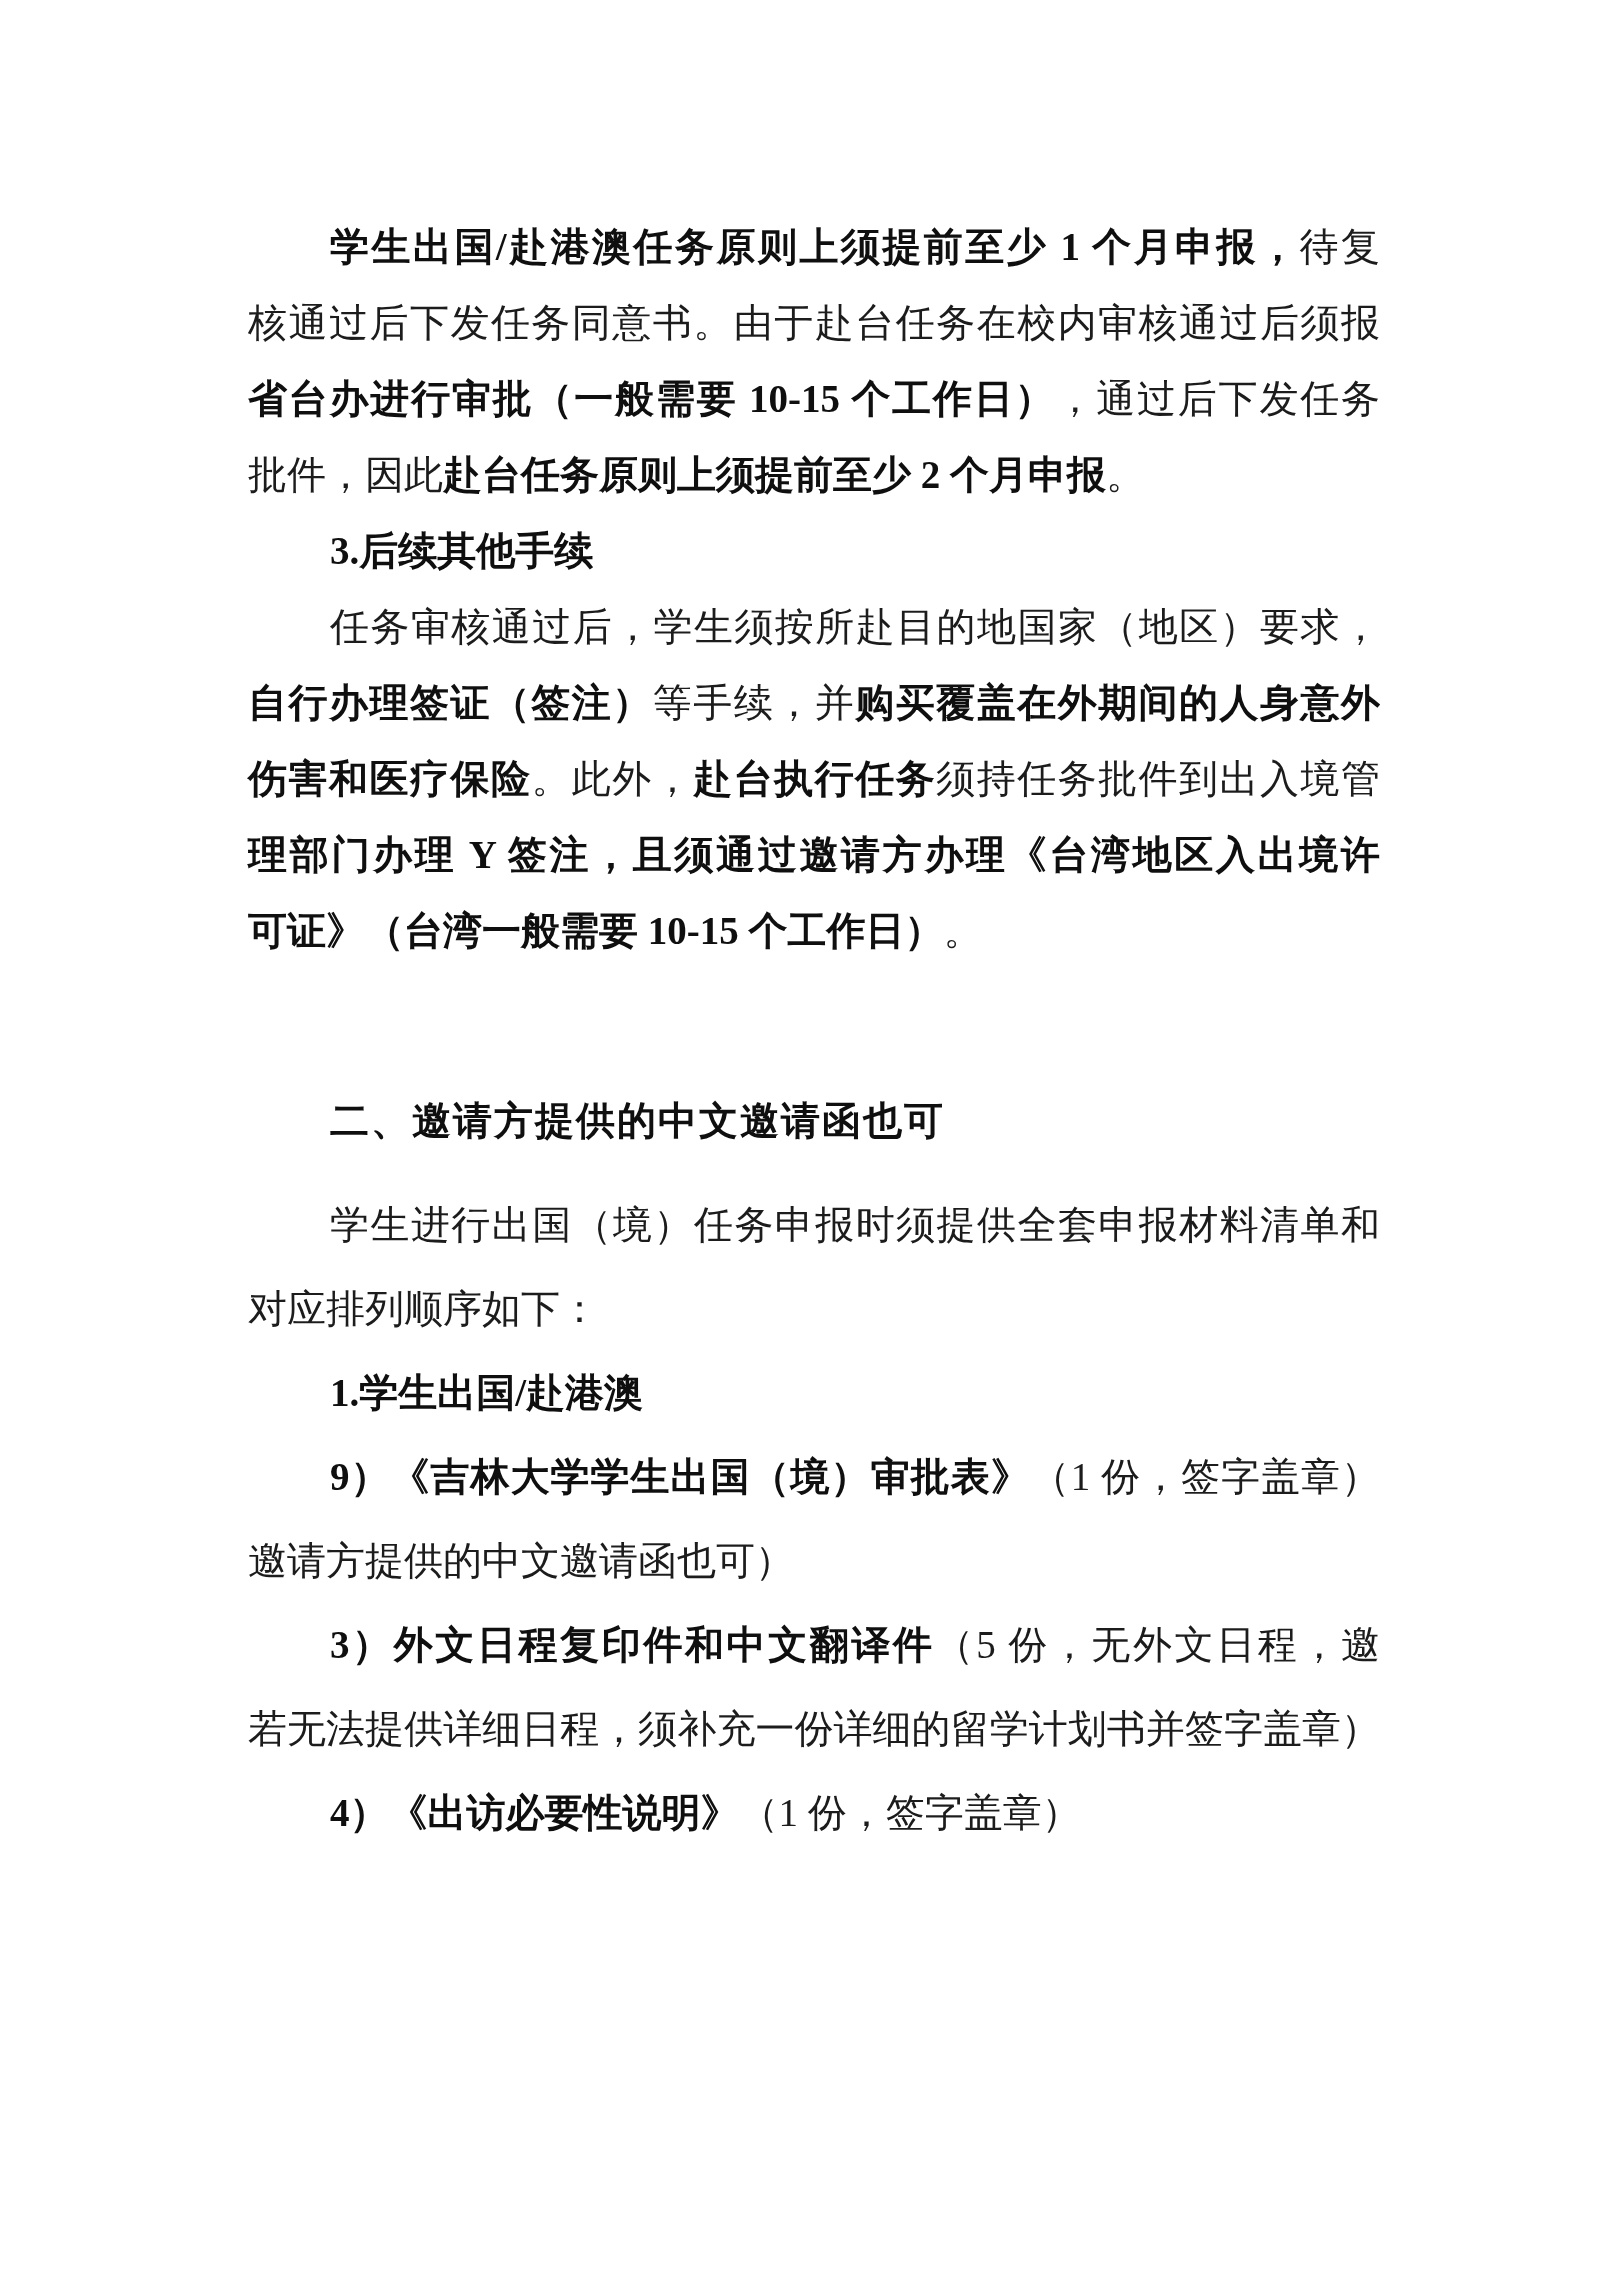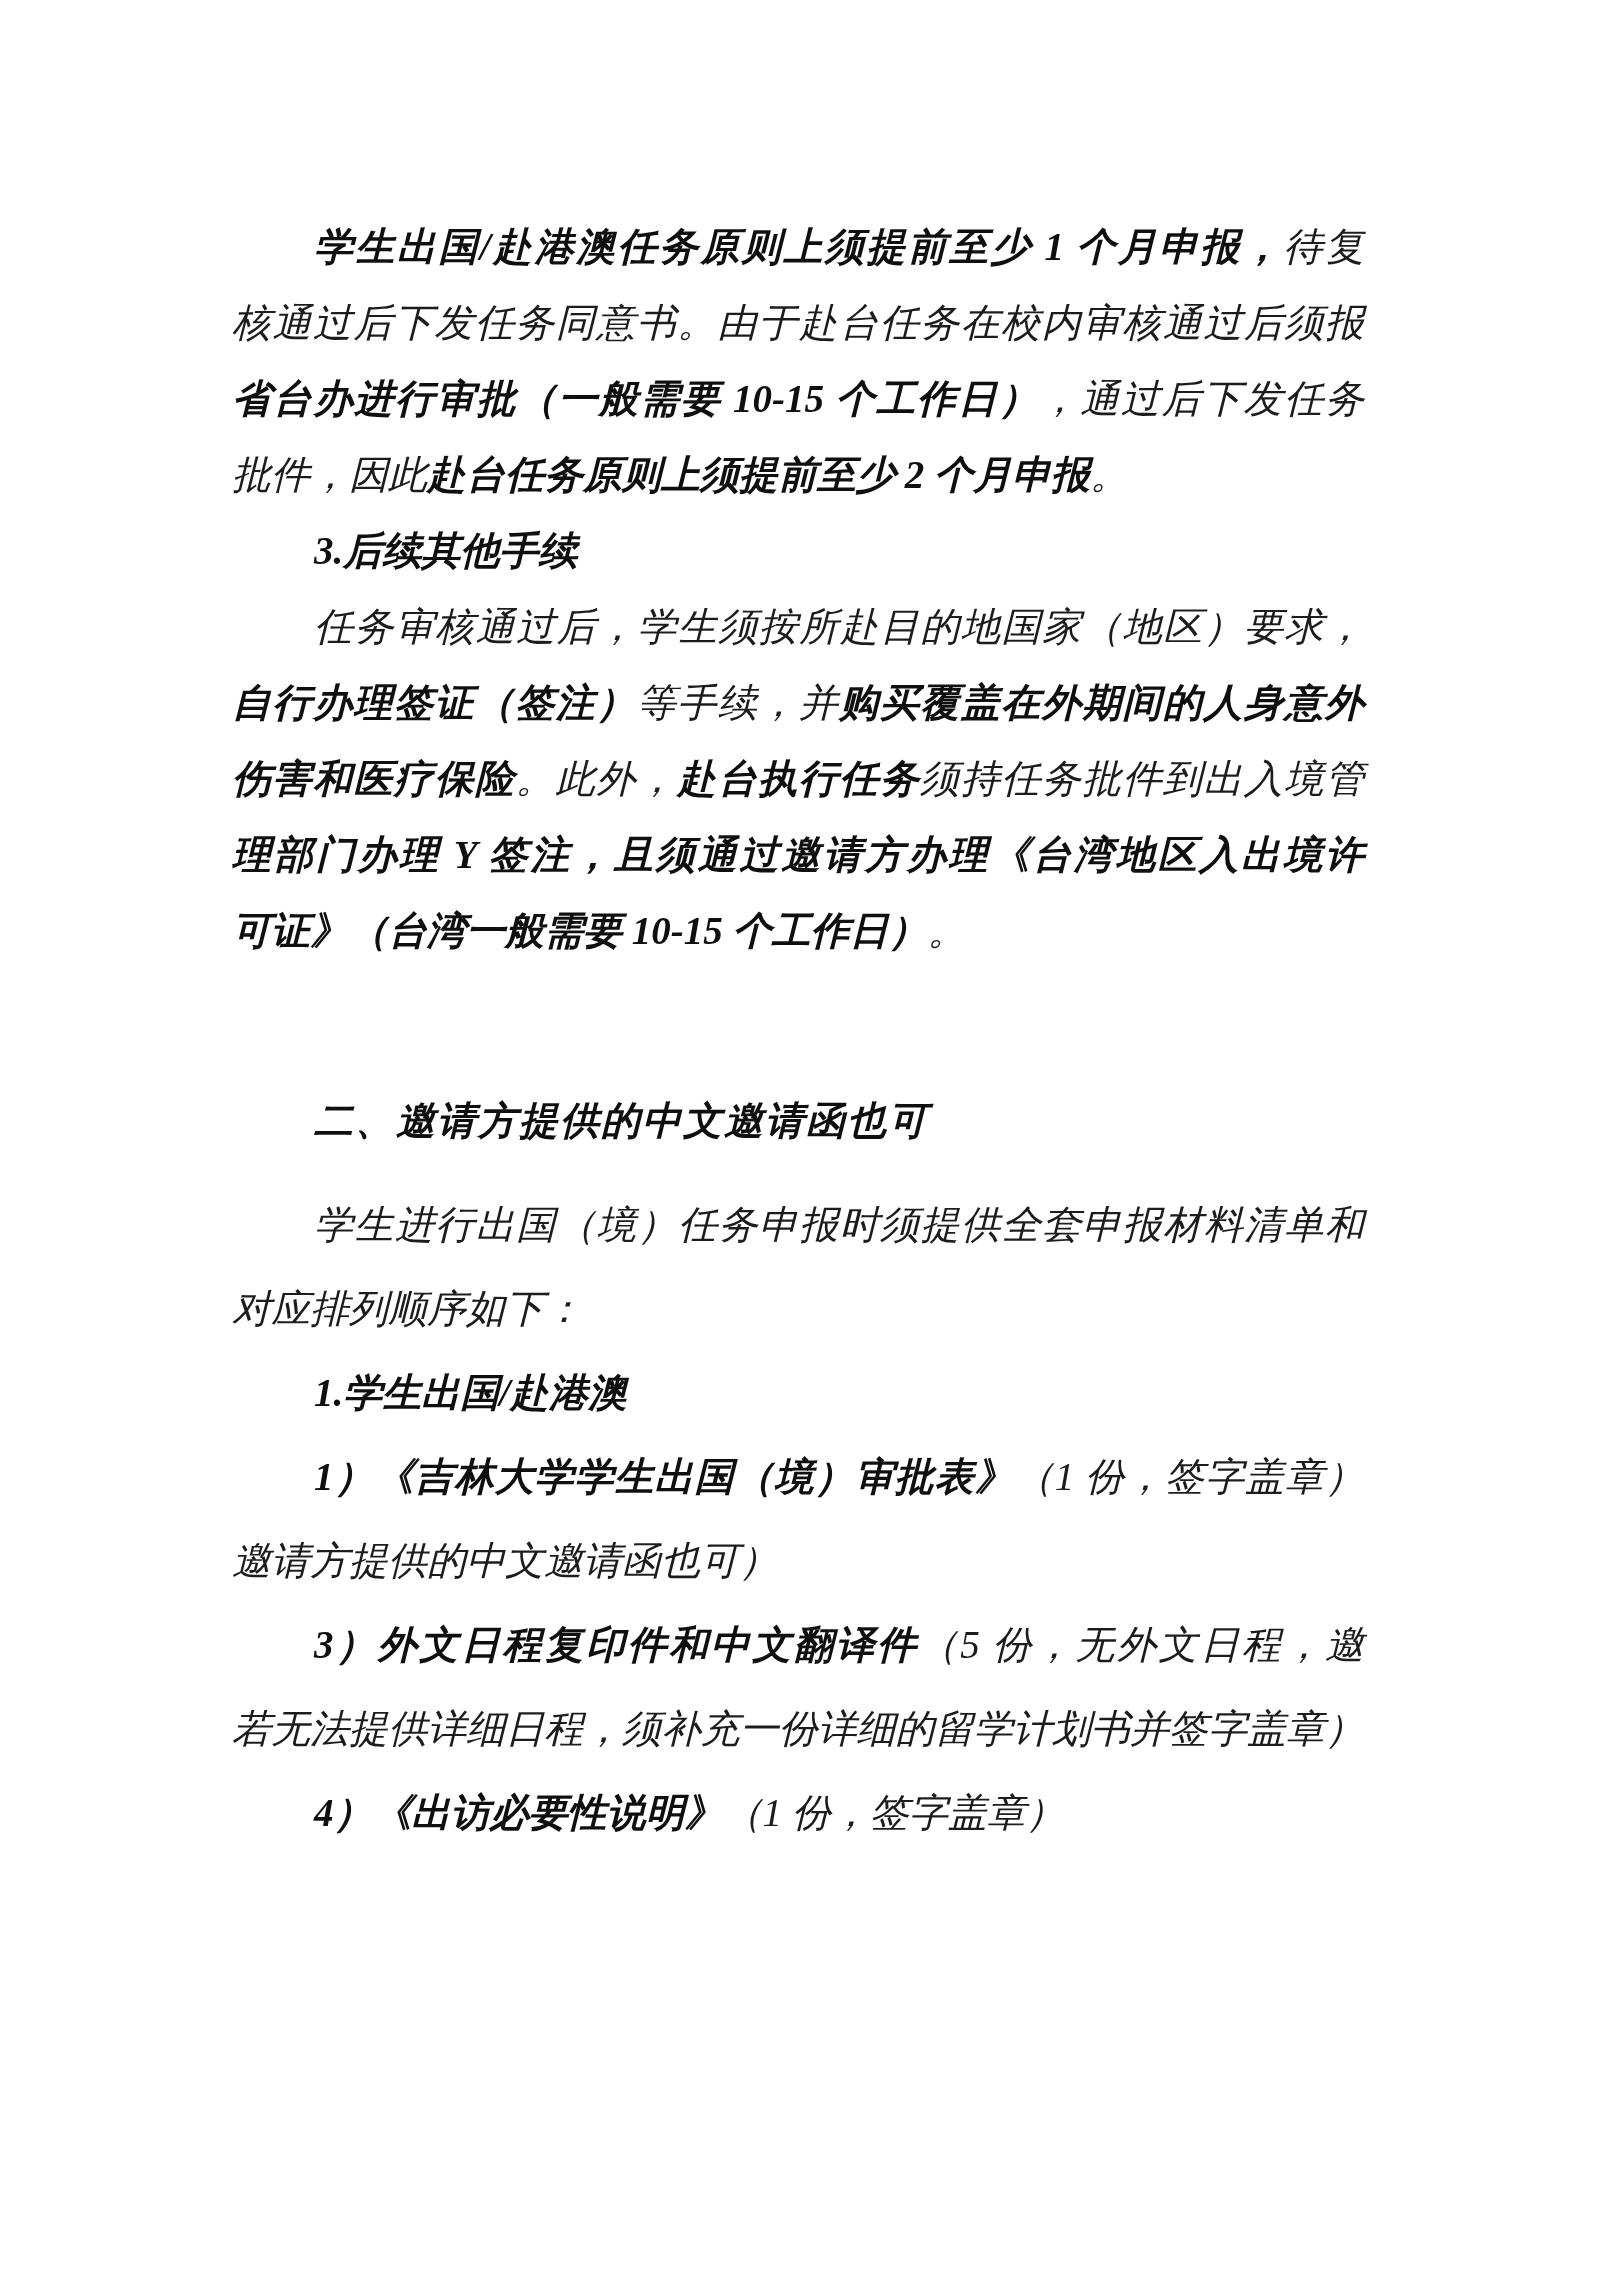--- a/index.html
+++ b/index.html
@@ -9,28 +9,27 @@
   }
   .page {
     position: relative;
     width: 1621px;
     height: 2293px;
     background: #ffffff;
     overflow: hidden;
   }
   .content {
     position: absolute;
-    left: 232px;
+    left: 248px;
     top: 209px;
     width: 1132px;
     font-family: "Liberation Serif", "DejaVu Serif", serif;
     font-size: 39px;
     color: #1c1c1c;
     letter-spacing: 0;
-    font-style: italic;
   }
   .line {
     display: block;
     text-align: left;
   }
   .line.just {
     text-align: justify;
     text-align-last: justify;
   }
   .line.p1 {
@@ -71,20 +70,20 @@
       <div class="line p1 indent"><b>3.后续其他手续</b></div>
       <div class="line p1 indent just"><span>任务审核通过后，学生须按所赴目的地国家（地区）要求，</span></div>
       <div class="line p1 just"><b>自行办理签证（签注）</b><span>等手续，并</span><b>购买覆盖在外期间的人身意外</b></div>
       <div class="line p1 just"><b>伤害和医疗保险</b><span>。此外，</span><b>赴台执行任务</b><span>须持任务批件到出入境管</span></div>
       <div class="line p1 just"><b>理部门办理 Y 签注，且须通过邀请方办理《台湾地区入出境许</b></div>
       <div class="line p1"><b>可证》（台湾一般需要 10-15 个工作日）</b><span>。</span></div>
       <div class="line heading indent"><b>二、邀请方提供的中文邀请函也可</b></div>
       <div class="line p2 indent just"><span>学生进行出国（境）任务申报时须提供全套申报材料清单和</span></div>
       <div class="line p2"><span>对应排列顺序如下：</span></div>
       <div class="line p2 indent"><b>1.学生出国/赴港澳</b></div>
-      <div class="line p2 indent just"><b>1）《吉林大学学生出国（境）审批表》</b><span>（1 份，签字盖章）</span></div>
+      <div class="line p2 indent just"><b>9）《吉林大学学生出国（境）审批表》</b><span>（1 份，签字盖章）</span></div>
       <div class="line p2"><span>邀请方提供的中文邀请函也可）</span></div>
       <div class="line p2 indent just"><b>3）外文日程复印件和中文翻译件</b><span>（5 份，无外文日程，邀</span></div>
       <div class="line p2 just"><span>若无法提供详细日程，须补充一份详细的留学计划书并签字盖章）</span></div>
       <div class="line p2 indent"><b>4）《出访必要性说明》</b><span>（1 份，签字盖章）</span></div>
     </div>
 </div>
 
 
 </body></html>

